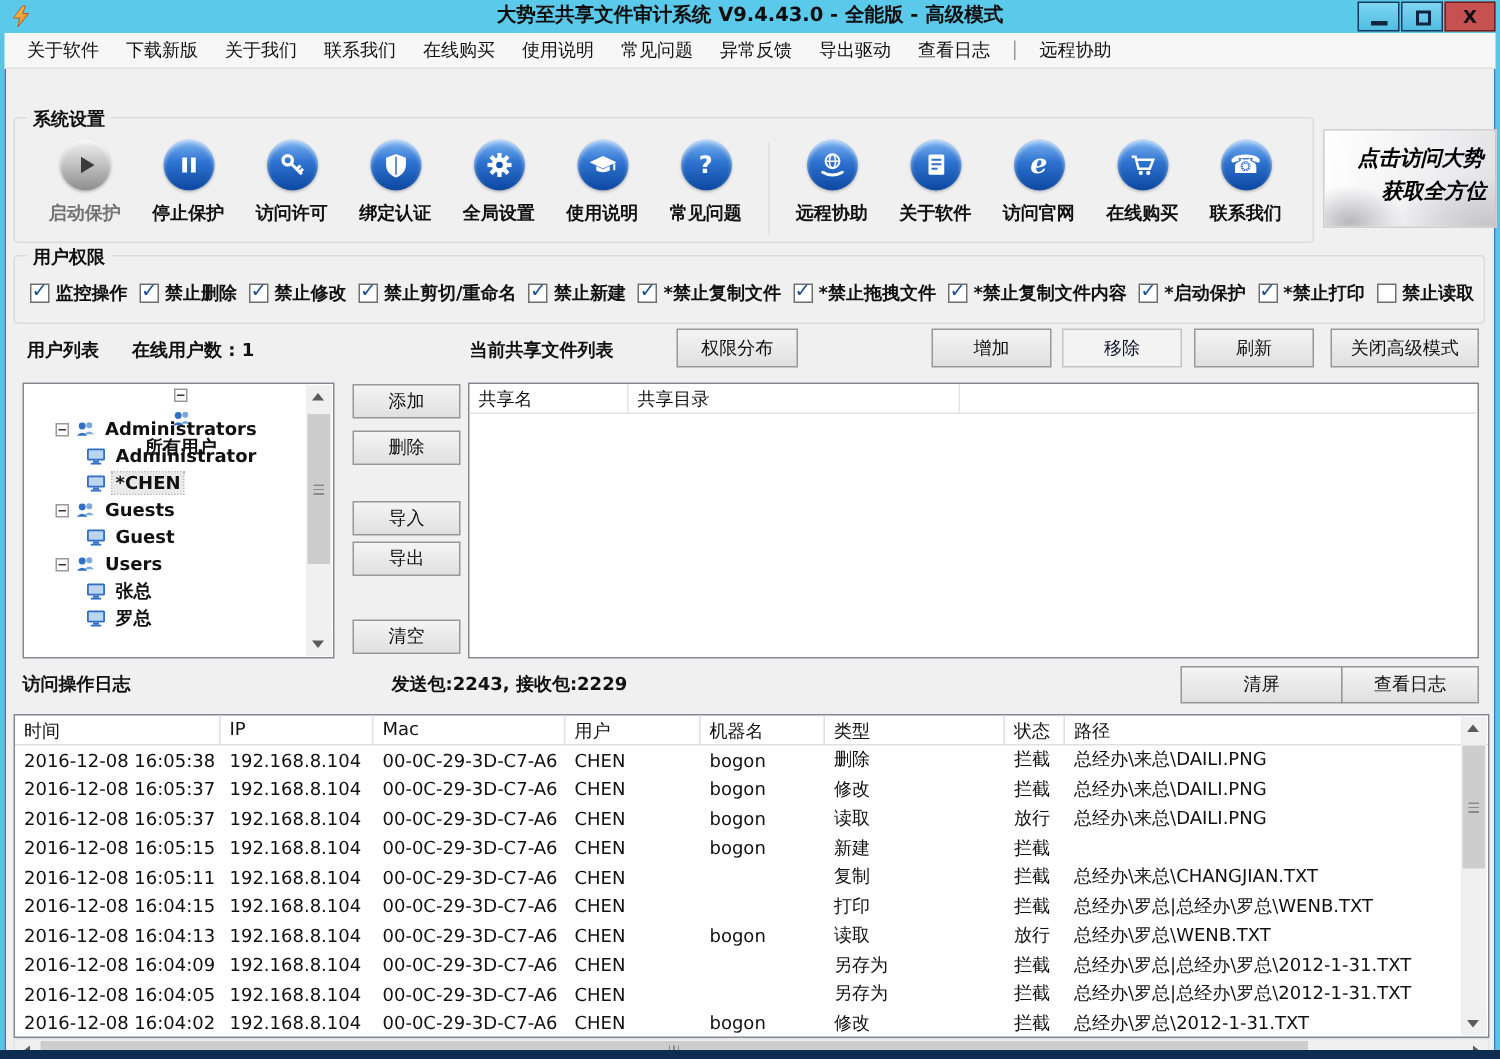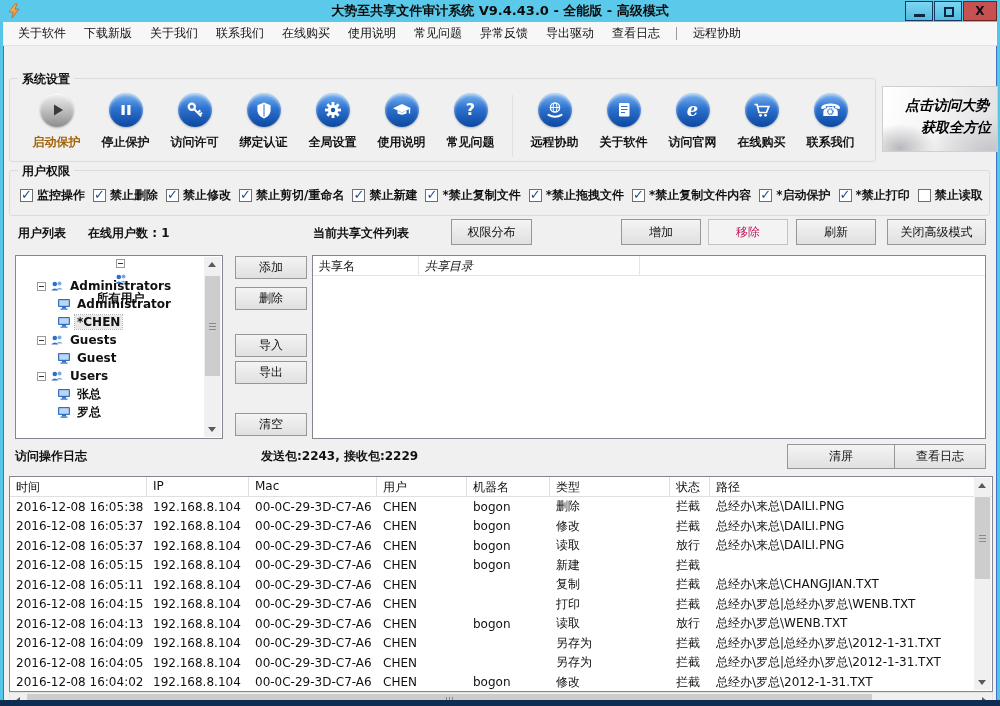--- a/index.html
+++ b/index.html
@@ -28,21 +28,21 @@
   
   .gbx { position:absolute; border:1px solid #DBDBDB; border-radius:3px; }
   .gbx-label { position:absolute; top:-8px; left:8px; background:#F0F0F0; padding:0 4px; font-weight:bold; }
 
   
   .toolbar { position:absolute; left:12px; top:14px; display:flex; align-items:flex-start; }
   .tbtn { width:69px; display:flex; flex-direction:column; align-items:center; gap:7px; cursor:pointer; }
   .tb-ico { width:34px; height:34px; border-radius:50%; background:linear-gradient(180deg,#7CB5F2 0%,#2E72CF 45%,#0B47A0 100%); box-shadow:inset 0 2px 3px rgba(255,255,255,.55), 0 1px 2px rgba(0,0,0,.25); display:flex; align-items:center; justify-content:center; }
   .tb-ico.silver { background:linear-gradient(180deg,#F2F2F2 0%,#BBBBBB 55%,#8D8D8D 100%); }
   .tb-lbl { font-weight:bold; font-size:12px; white-space:nowrap; }
-  .tbtn.disabled .tb-lbl { color:#a16207; }
+  .tbtn.disabled .tb-lbl { color:#737373; }
   .tb-sep { width:1px; height:62px; background:#E0E0E0; margin:2px 7px 0 7px; }
   .tb-glyph { color:#fff; font-weight:bold; font-size:16px; line-height:1; }
   .tb-glyph.ital { font-style:italic; font-family:"DejaVu Serif","Liberation Serif",serif; font-size:18px; }
   .tb-glyph.phone { font-size:17px; }
 
   
   .banner { position:absolute; left:878px; top:40px; width:116px; height:66px; overflow:hidden; border:1px solid #CFCFCF;
     background:
       radial-gradient(60px 40px at 15% 95%, #b9b9bd 0%, rgba(185,185,189,0) 60%),
       radial-gradient(90px 50px at 95% 100%, #c6c6ca 0%, rgba(198,198,202,0) 70%),
@@ -53,21 +53,21 @@
 
   
   .perm-row { position:absolute; left:10px; top:16px; display:flex; gap:8px; align-items:center; white-space:nowrap; overflow:hidden; right:4px; }
   .perm { display:flex; align-items:center; gap:4px; font-weight:bold; cursor:pointer; }
   .cb { width:13px; height:13px; background:#fff; border:1px solid #6E6E6E; position:relative; flex:none; }
   .cb.checked::after { content:"✓"; position:absolute; left:0px; top:-3px; font-size:13px; font-weight:bold; color:#1B4F91; }
 
   
   .slabel { position:absolute; font-weight:bold; white-space:nowrap; }
   .btn { position:absolute; background:linear-gradient(#F4F4F4,#E0E0E0); border:1px solid #979797; text-align:center; font-size:12px; cursor:pointer; display:flex; align-items:center; justify-content:center; }
-  .btn.disabled { color:#be185d; border-color:#C3C3C3; background:#F3F3F3; cursor:default; }
+  .btn.disabled { color:#0f172a; border-color:#C3C3C3; background:#F3F3F3; cursor:default; }
 
   
   .panel { position:absolute; background:#fff; border:1px solid #828790; }
 
   
   .tree { position:absolute; left:1px; top:1px; right:18px; bottom:1px; overflow:hidden; padding-top:2px; }
   .trow { height:18px; display:flex; align-items:center; gap:4px; font-weight:bold; cursor:pointer; white-space:nowrap; }
   .lv0 { padding-left:20px;flex-direction:column; } .lv1 { padding-left:20px; } .lv2 { padding-left:40px; }
   .trow.selected .tlabel { background:#E9E9E9; outline:1px dotted #B5B5B5; }
   .exp { width:9px; height:9px; border:1px solid #9A9A9A; background:#fff; position:relative; flex:none; }
@@ -88,21 +88,21 @@
   .sbh-l, .sbh-r { position:absolute; top:0; width:17px; height:15px; cursor:pointer; }
   .sbh-l { left:0; } .sbh-r { right:0; }
   .sbh-l::after { content:""; position:absolute; top:4px; left:5px; border:4px solid transparent; border-right:5px solid #5B5B5B; border-left:none; }
   .sbh-r::after { content:""; position:absolute; top:4px; right:5px; border:4px solid transparent; border-left:5px solid #5B5B5B; border-right:none; }
   .sbh-thumb { position:absolute; left:17px; top:1px; width:845px; height:13px; background:#CDCDCD; cursor:pointer; }
   .sbh-thumb::after { content:""; position:absolute; top:3px; left:50%; margin-left:-4px; width:8px; height:7px; background:repeating-linear-gradient(90deg,#8A8A8A 0 1px, transparent 1px 3px); }
 
   
   .shdr { display:flex; height:20px; border-bottom:1px solid #E4E4E4; }
   .shc { padding:2px 0 0 6px; border-right:1px solid #E4E4E4; font-size:12px; }
-  .sc0 { width:106px; } .sc1 { width:221px;font-style:italic; }
+  .sc0 { width:106px; } .sc1 { width:221px; }
   .srow { display:flex; height:20px; align-items:center; width:327px; background:#F1F1F2; cursor:pointer; }
   .srow .cell { padding-left:6px; white-space:nowrap; display:flex; align-items:center; gap:3px; }
   .srow .p0 { width:106px; } .srow .p1 { width:221px; }
 
   
   .lhdr { display:flex; height:20px; border-bottom:1px solid #E0E0E0; }
   .lhc { padding:2px 0 0 6px; border-right:1px solid #E0E0E0; white-space:nowrap; overflow:hidden; }
   .c0{width:137px;} .c1{width:102px;} .c2{width:128px;} .c3{width:90px;} .c4{width:83px;} .c5{width:120px;} .c6{width:40px;} .c7{width:265px;}
   .lrow { display:flex; height:19.5px; align-items:center; cursor:pointer; }
   .lc { padding-left:6px; white-space:nowrap; overflow:hidden; }

